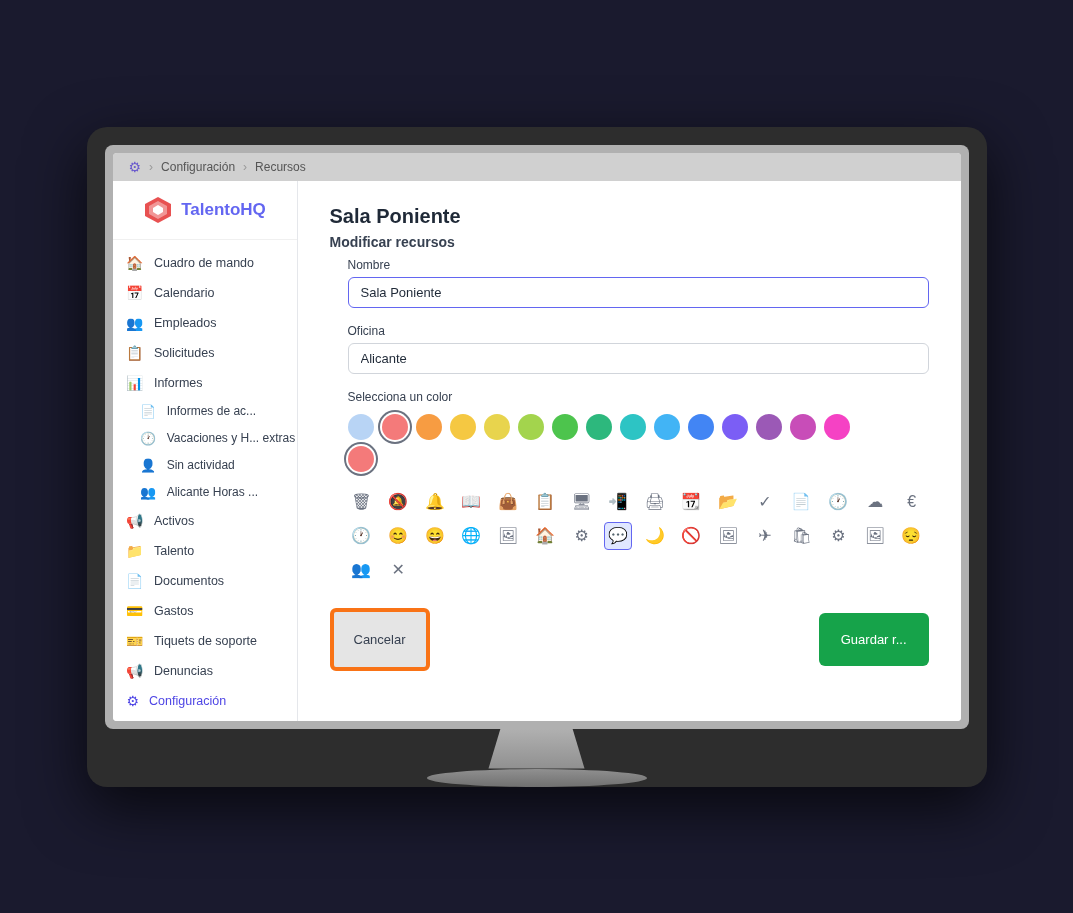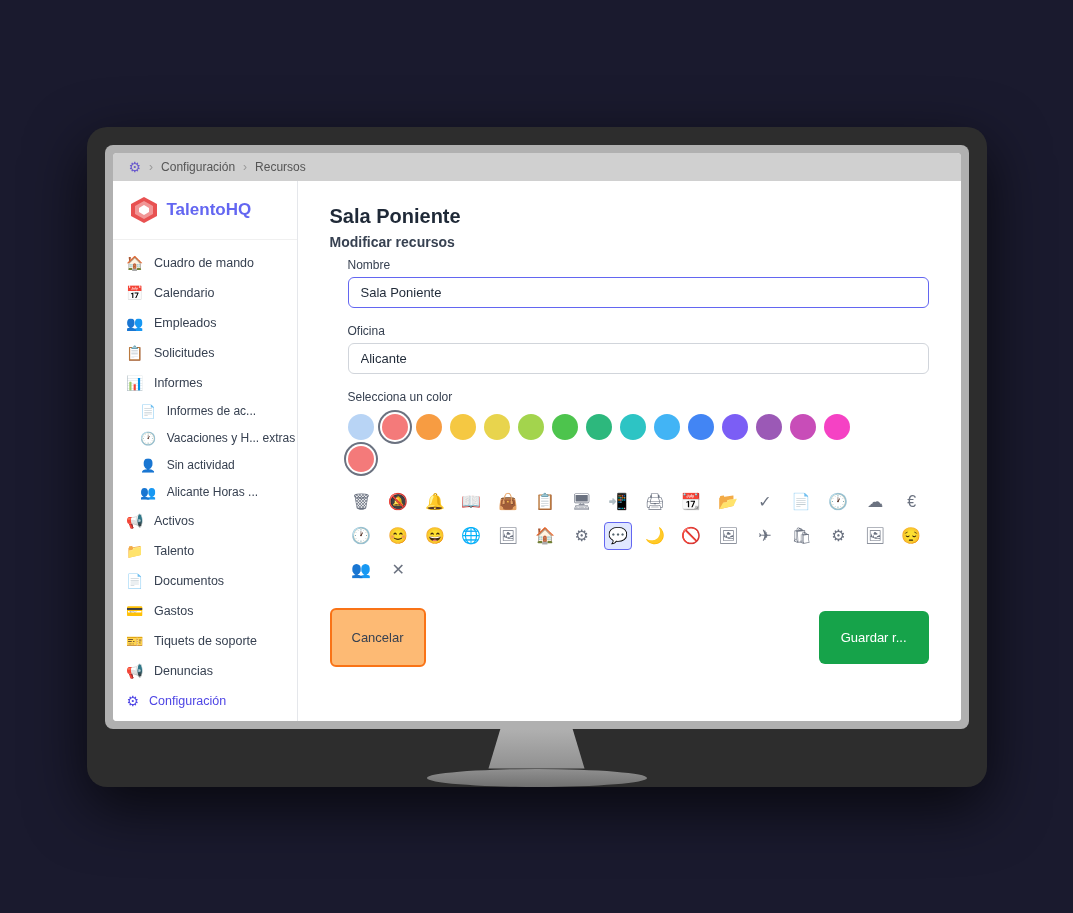--- a/index.html
+++ b/index.html
@@ -58,20 +58,21 @@
       flex-direction: column;
       flex-shrink: 0;
       overflow: hidden;
     }
     .logo-area {
       padding: 14px 16px;
       display: flex;
       align-items: center;
       gap: 8px;
       border-bottom: 1px solid #f0f0f0;
+      justify-content: center;
     }
     .logo-icon {
       width: 30px;
       height: 30px;
     }
     .logo-text {
       font-size: 17px;
       font-weight: 700;
       color: #1e1b4b;
     }
@@ -213,23 +214,23 @@
     }
 
     .form-actions {
       display: flex;
       justify-content: space-between;
       align-items: center;
       margin-top: 24px;
     }
     .btn-cancel {
       padding: 20px 20px;
-      border: 2px solid #f97316;
+      border: 4px solid #f97316;
       border-radius: 6px;
-      background: #fdba74;
+      background: #e5e5e5;
       font-size: 13px;
       color: #374151;
       cursor: pointer;
     }
     .btn-save {
       padding: 19px 22px;
       border: none;
       border-radius: 6px;
       background: #16a34a;
       font-size: 13px;

